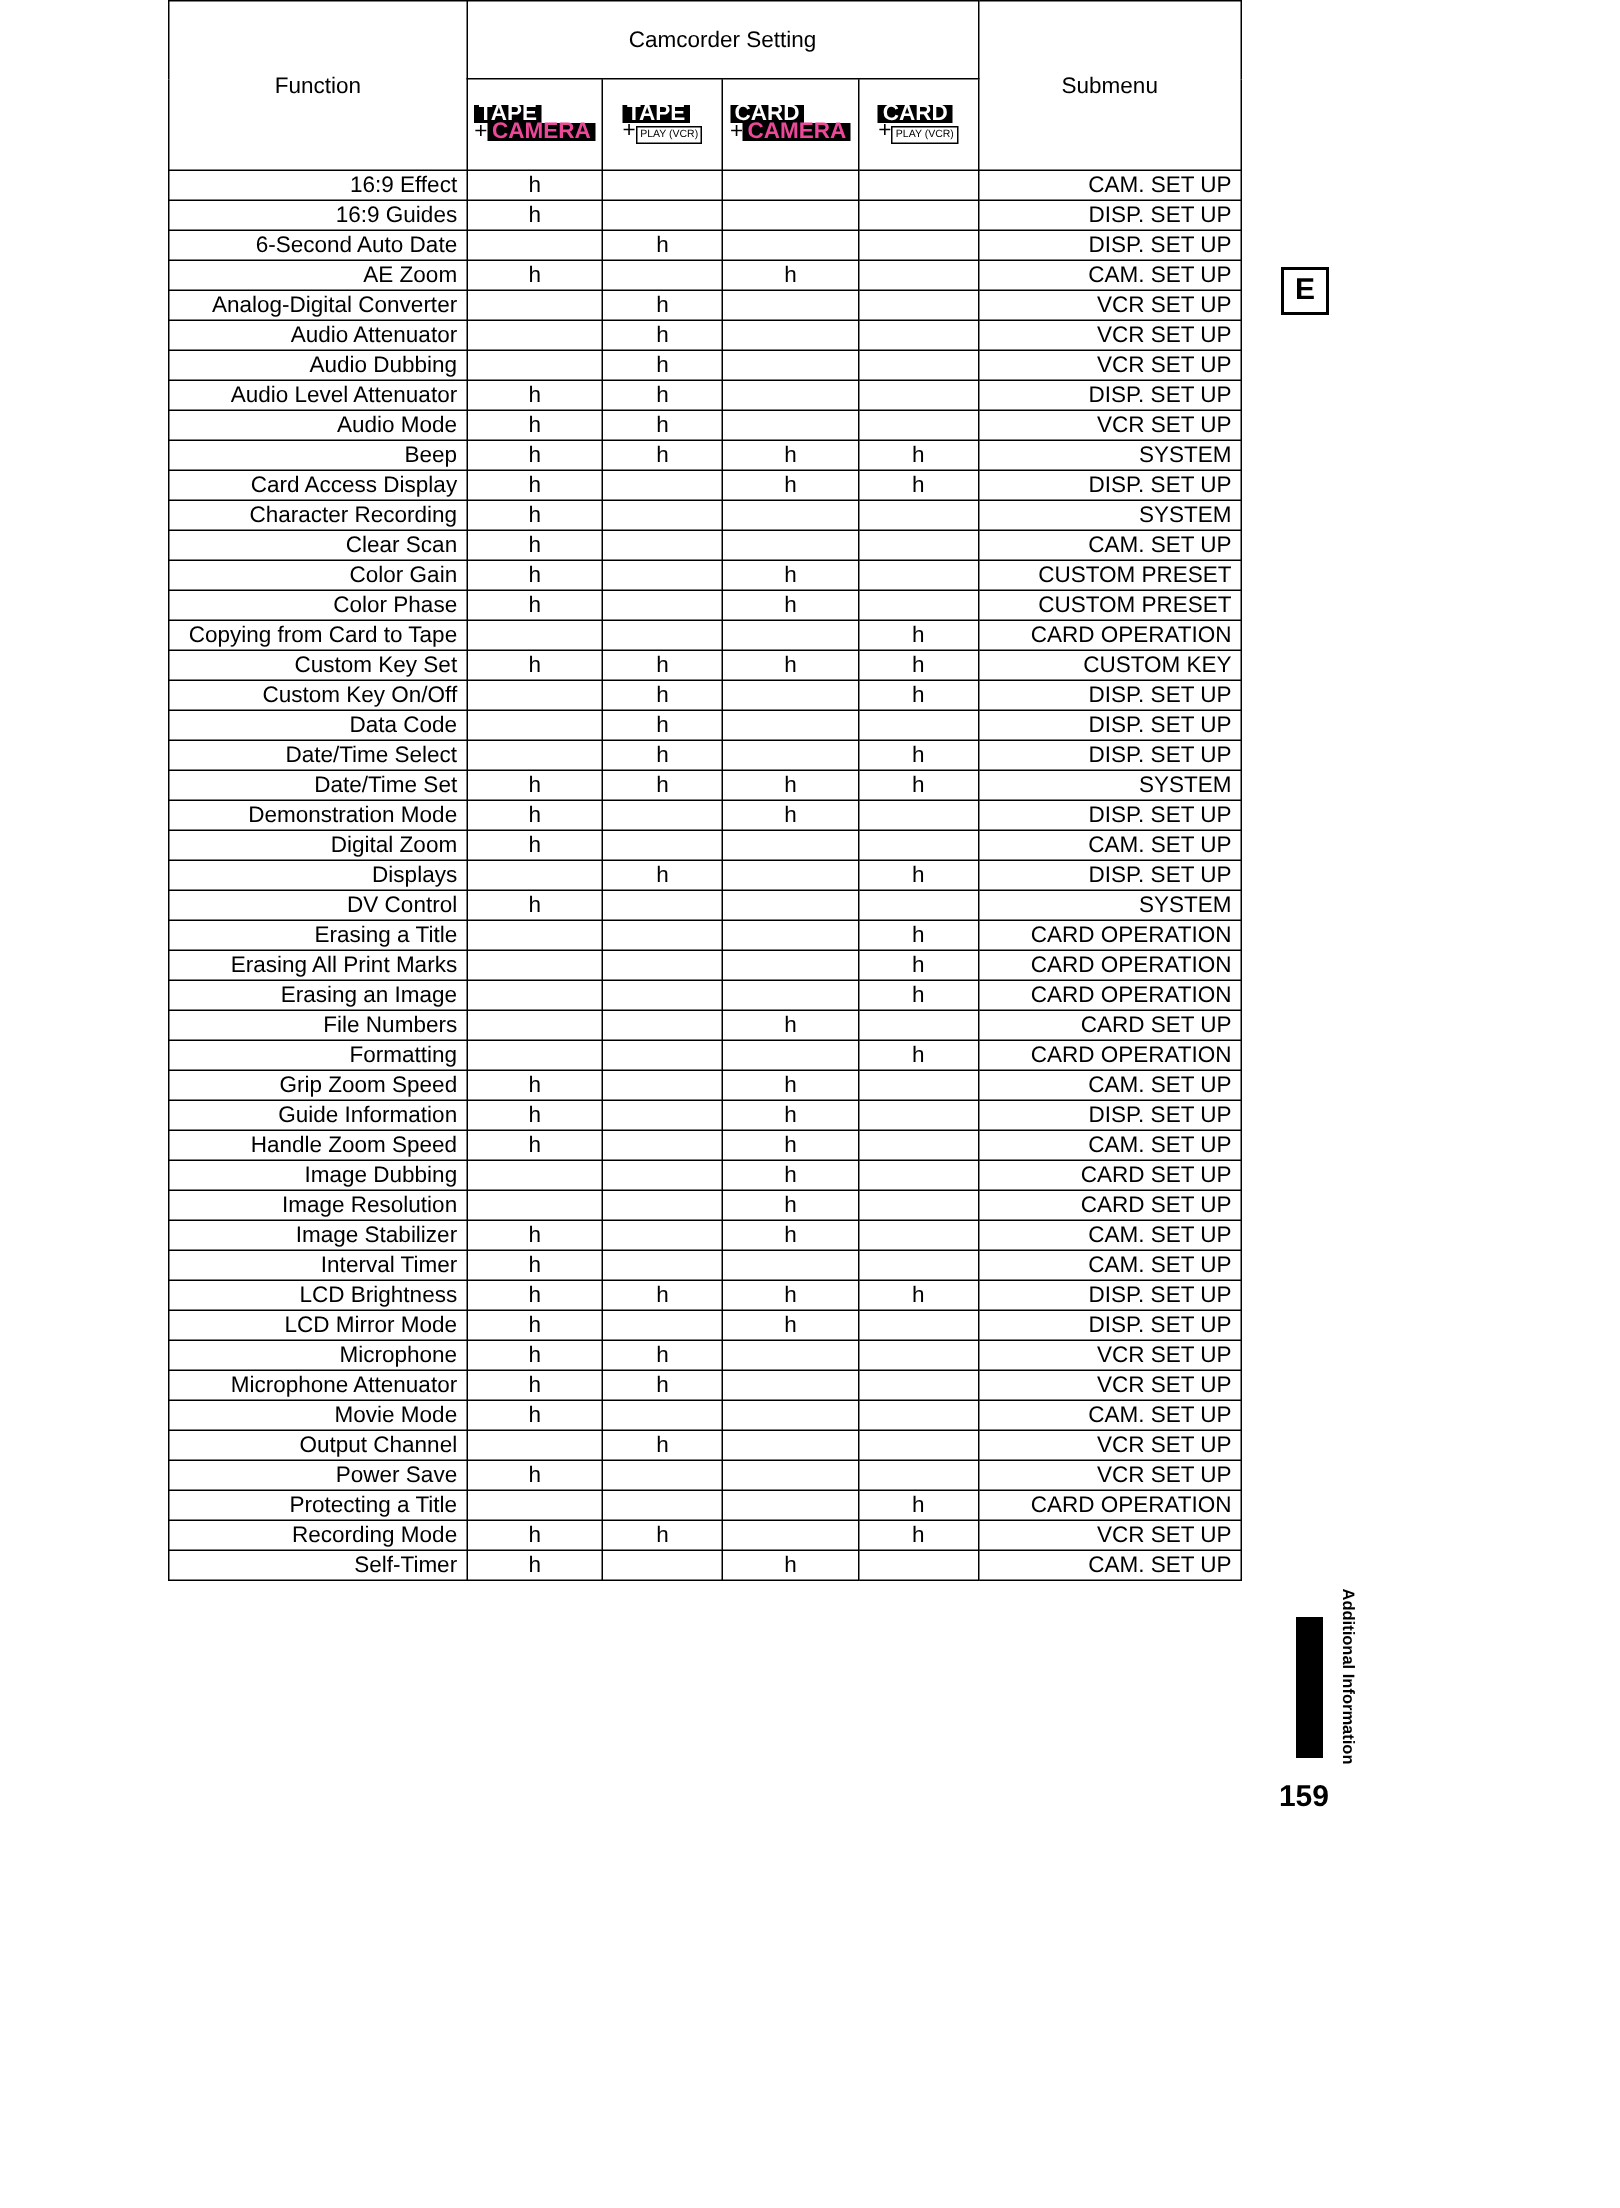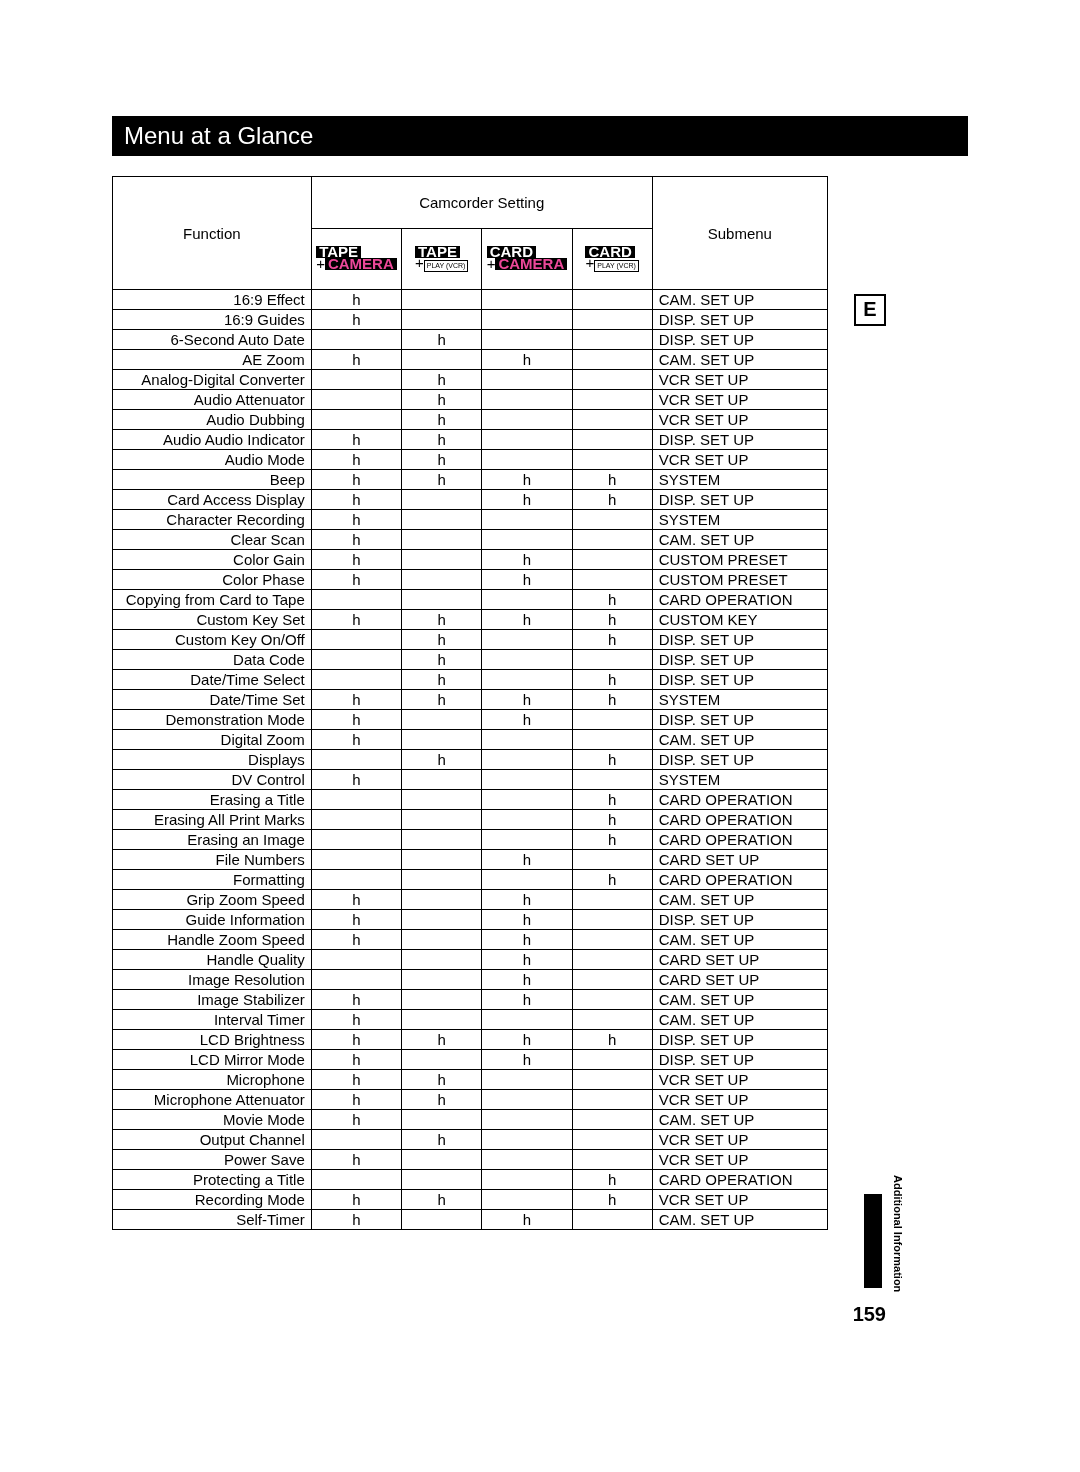--- a/index.html
+++ b/index.html
@@ -41,21 +41,21 @@
   .main-table thead th {
     font-weight: normal;
     text-align: center;
     padding: 17px 4px;
   }
   .col-func { width: 190px; text-align: left; margin-left: 32px; }
   .col-mode { width: 78px; text-align: center; }
   .col-sub { width: 180px; text-align: left; }
   .main-table tbody td.func { text-align: right; }
   .main-table tbody td.mode { text-align: center; }
-  .main-table tbody td.sub { text-align: left; }
+  .main-table tbody td.sub { text-align: right; }
   .badge-top {
     background: #000;
     color: #fff;
     padding: 1px 3px;
     font-weight: bold;
     display: inline-block;
   }
   .badge-bottom {
     background: #000;
     color: #ec4899;
@@ -108,23 +108,20 @@
     font-size: 11px;
     font-weight: bold;
     line-height: 1.1;
   }
 </style>
 </head>
 <body>
 
 <div class="page">
 
-  <div class="title-bar">
-    <span>Menu at a Glance</span>
-  </div>
 
   <div class="right-e">
     <span>E</span>
   </div>
 
   <table class="main-table">
     <thead>
       <tr>
         <th rowspan="2" class="col-func">Function</th>
         <th colspan="4">Camcorder Setting</th>
@@ -208,21 +205,21 @@
         </tr>
         <tr>
           <td class="func col-func">Audio Dubbing</td>
           <td class="mode col-mode"></td>
           <td class="mode col-mode">h</td>
           <td class="mode col-mode"></td>
           <td class="mode col-mode"></td>
           <td class="sub col-sub">VCR SET UP</td>
         </tr>
         <tr>
-          <td class="func col-func">Audio Audio Indicator</td>
+          <td class="func col-func">Audio Level Attenuator</td>
           <td class="mode col-mode">h</td>
           <td class="mode col-mode">h</td>
           <td class="mode col-mode"></td>
           <td class="mode col-mode"></td>
           <td class="sub col-sub">DISP. SET UP</td>
         </tr>
         <tr>
           <td class="func col-func">Audio Mode</td>
           <td class="mode col-mode">h</td>
           <td class="mode col-mode">h</td>
@@ -416,21 +413,21 @@
         </tr>
         <tr>
           <td class="func col-func">Handle Zoom Speed</td>
           <td class="mode col-mode">h</td>
           <td class="mode col-mode"></td>
           <td class="mode col-mode">h</td>
           <td class="mode col-mode"></td>
           <td class="sub col-sub">CAM. SET UP</td>
         </tr>
         <tr>
-          <td class="func col-func">Handle Quality</td>
+          <td class="func col-func">Image Dubbing</td>
           <td class="mode col-mode"></td>
           <td class="mode col-mode"></td>
           <td class="mode col-mode">h</td>
           <td class="mode col-mode"></td>
           <td class="sub col-sub">CARD SET UP</td>
         </tr>
         <tr>
           <td class="func col-func">Image Resolution</td>
           <td class="mode col-mode"></td>
           <td class="mode col-mode"></td>

